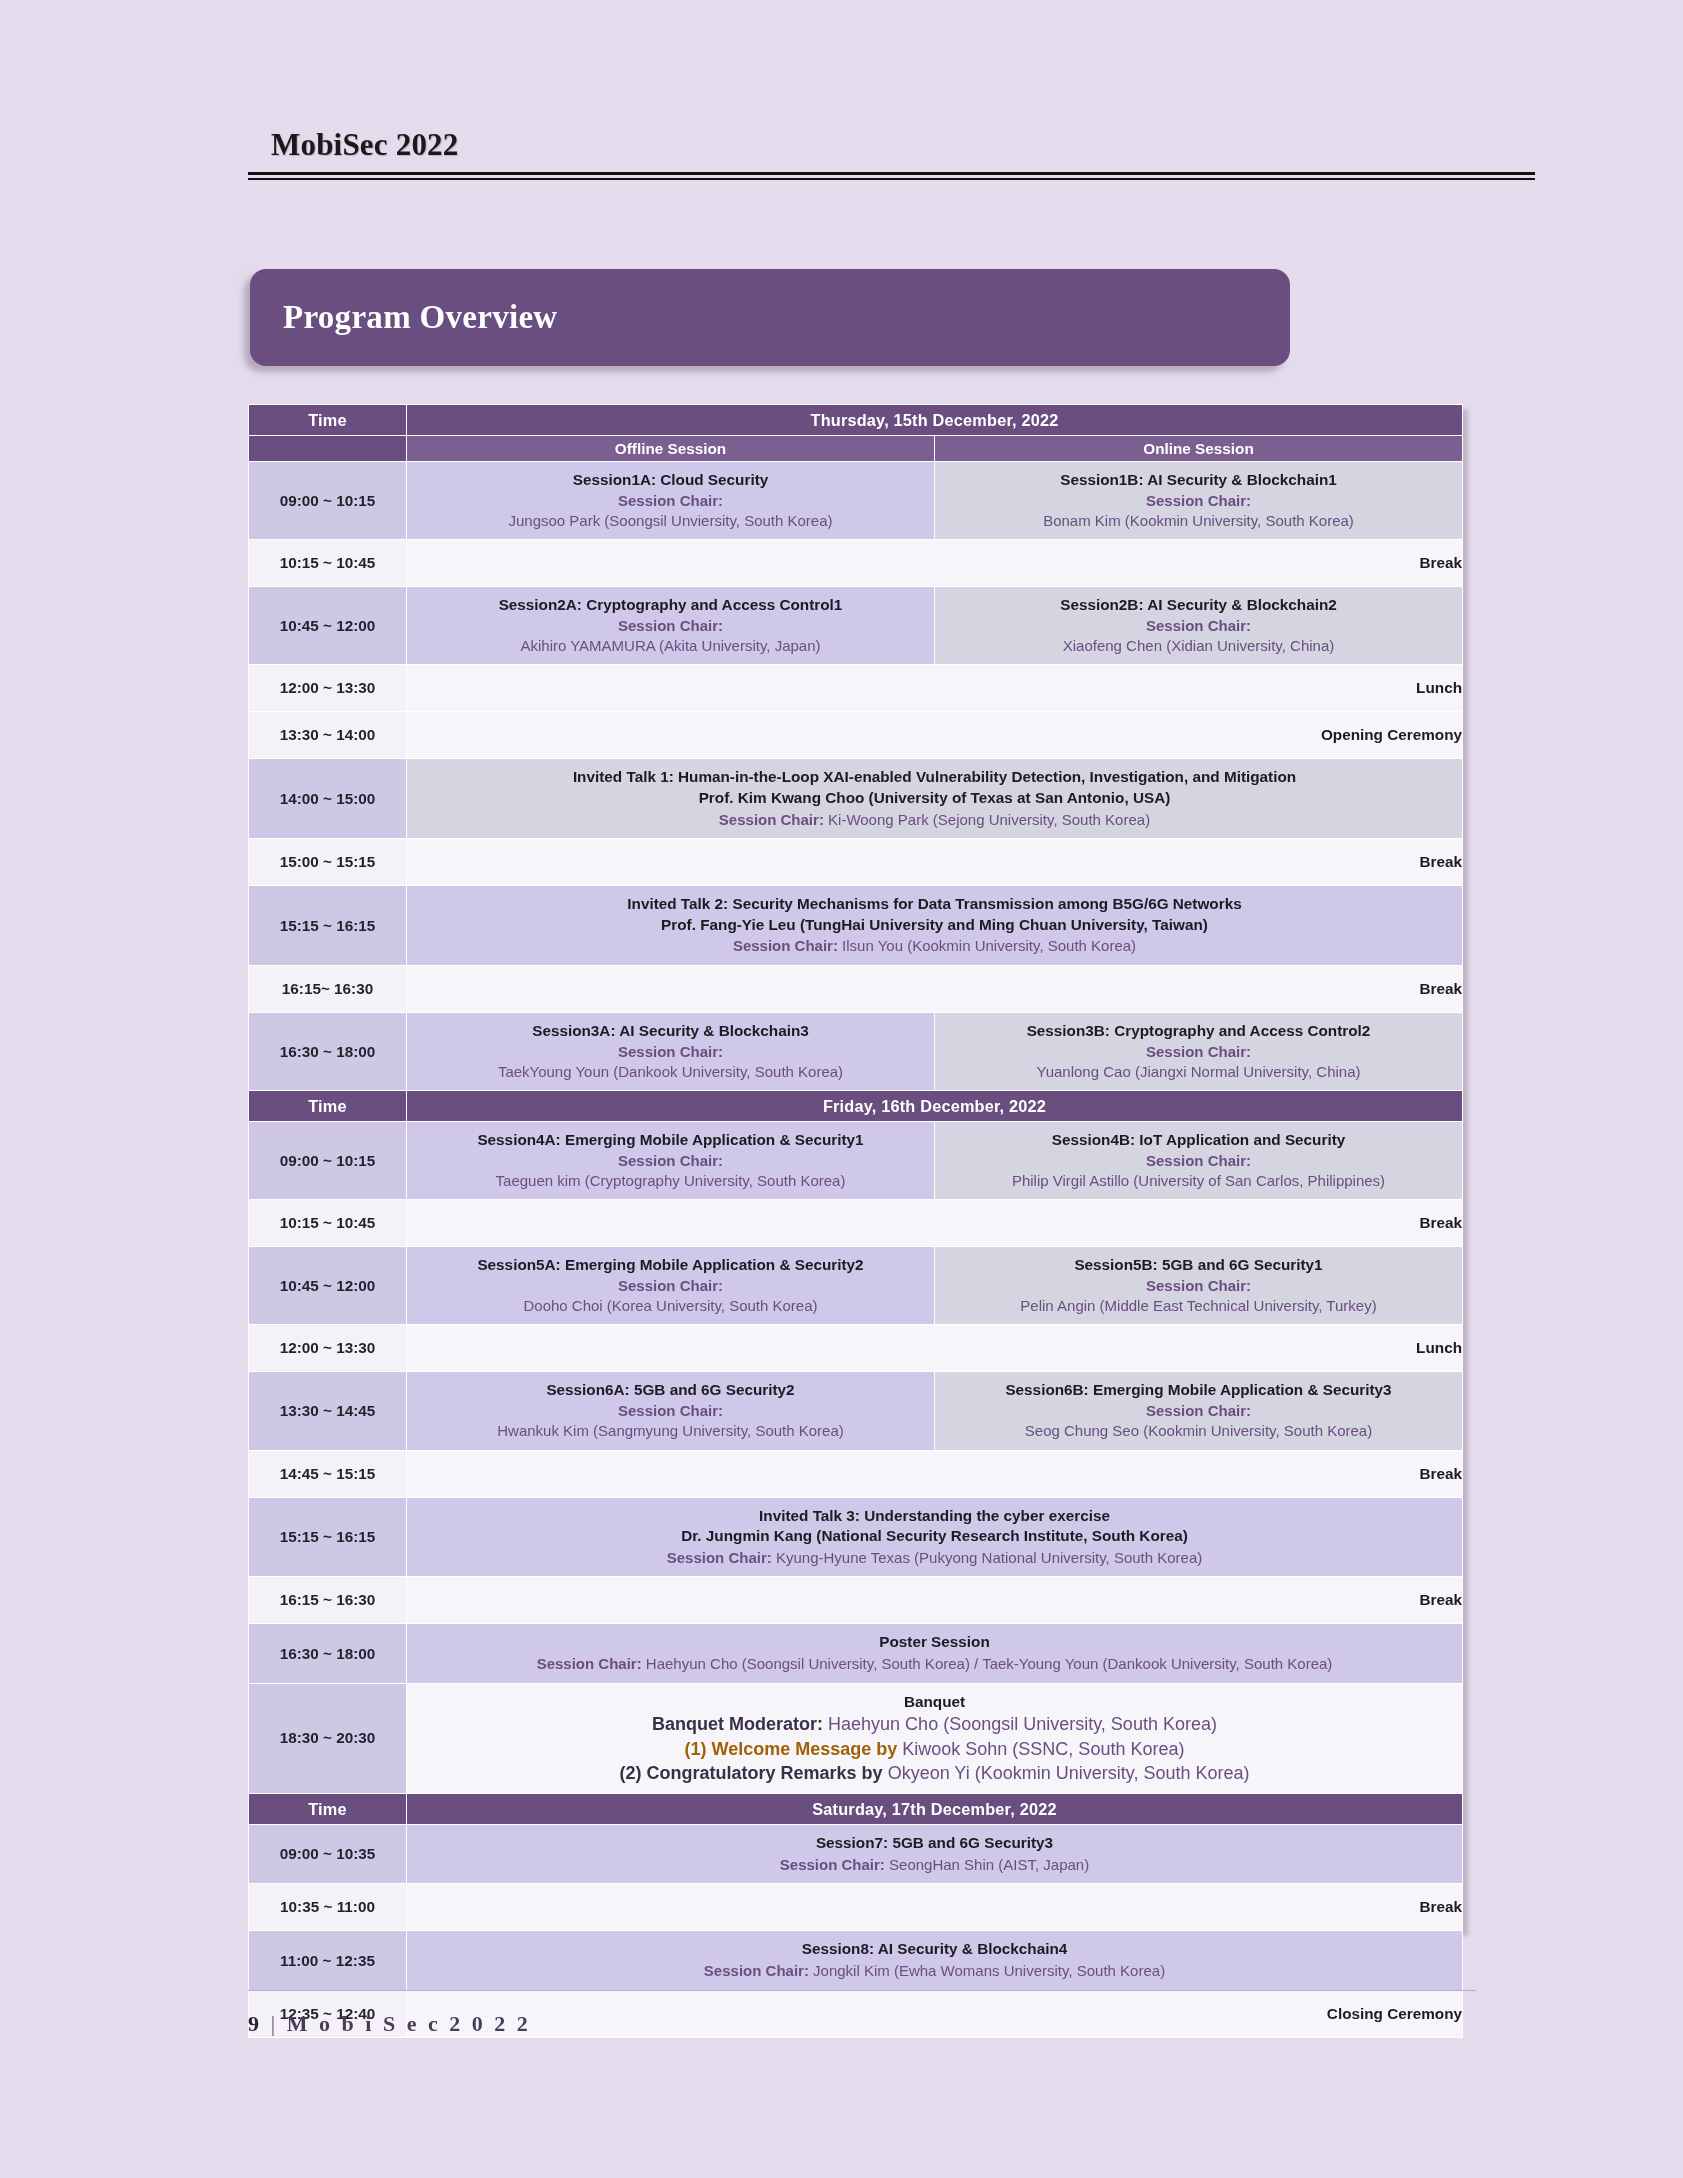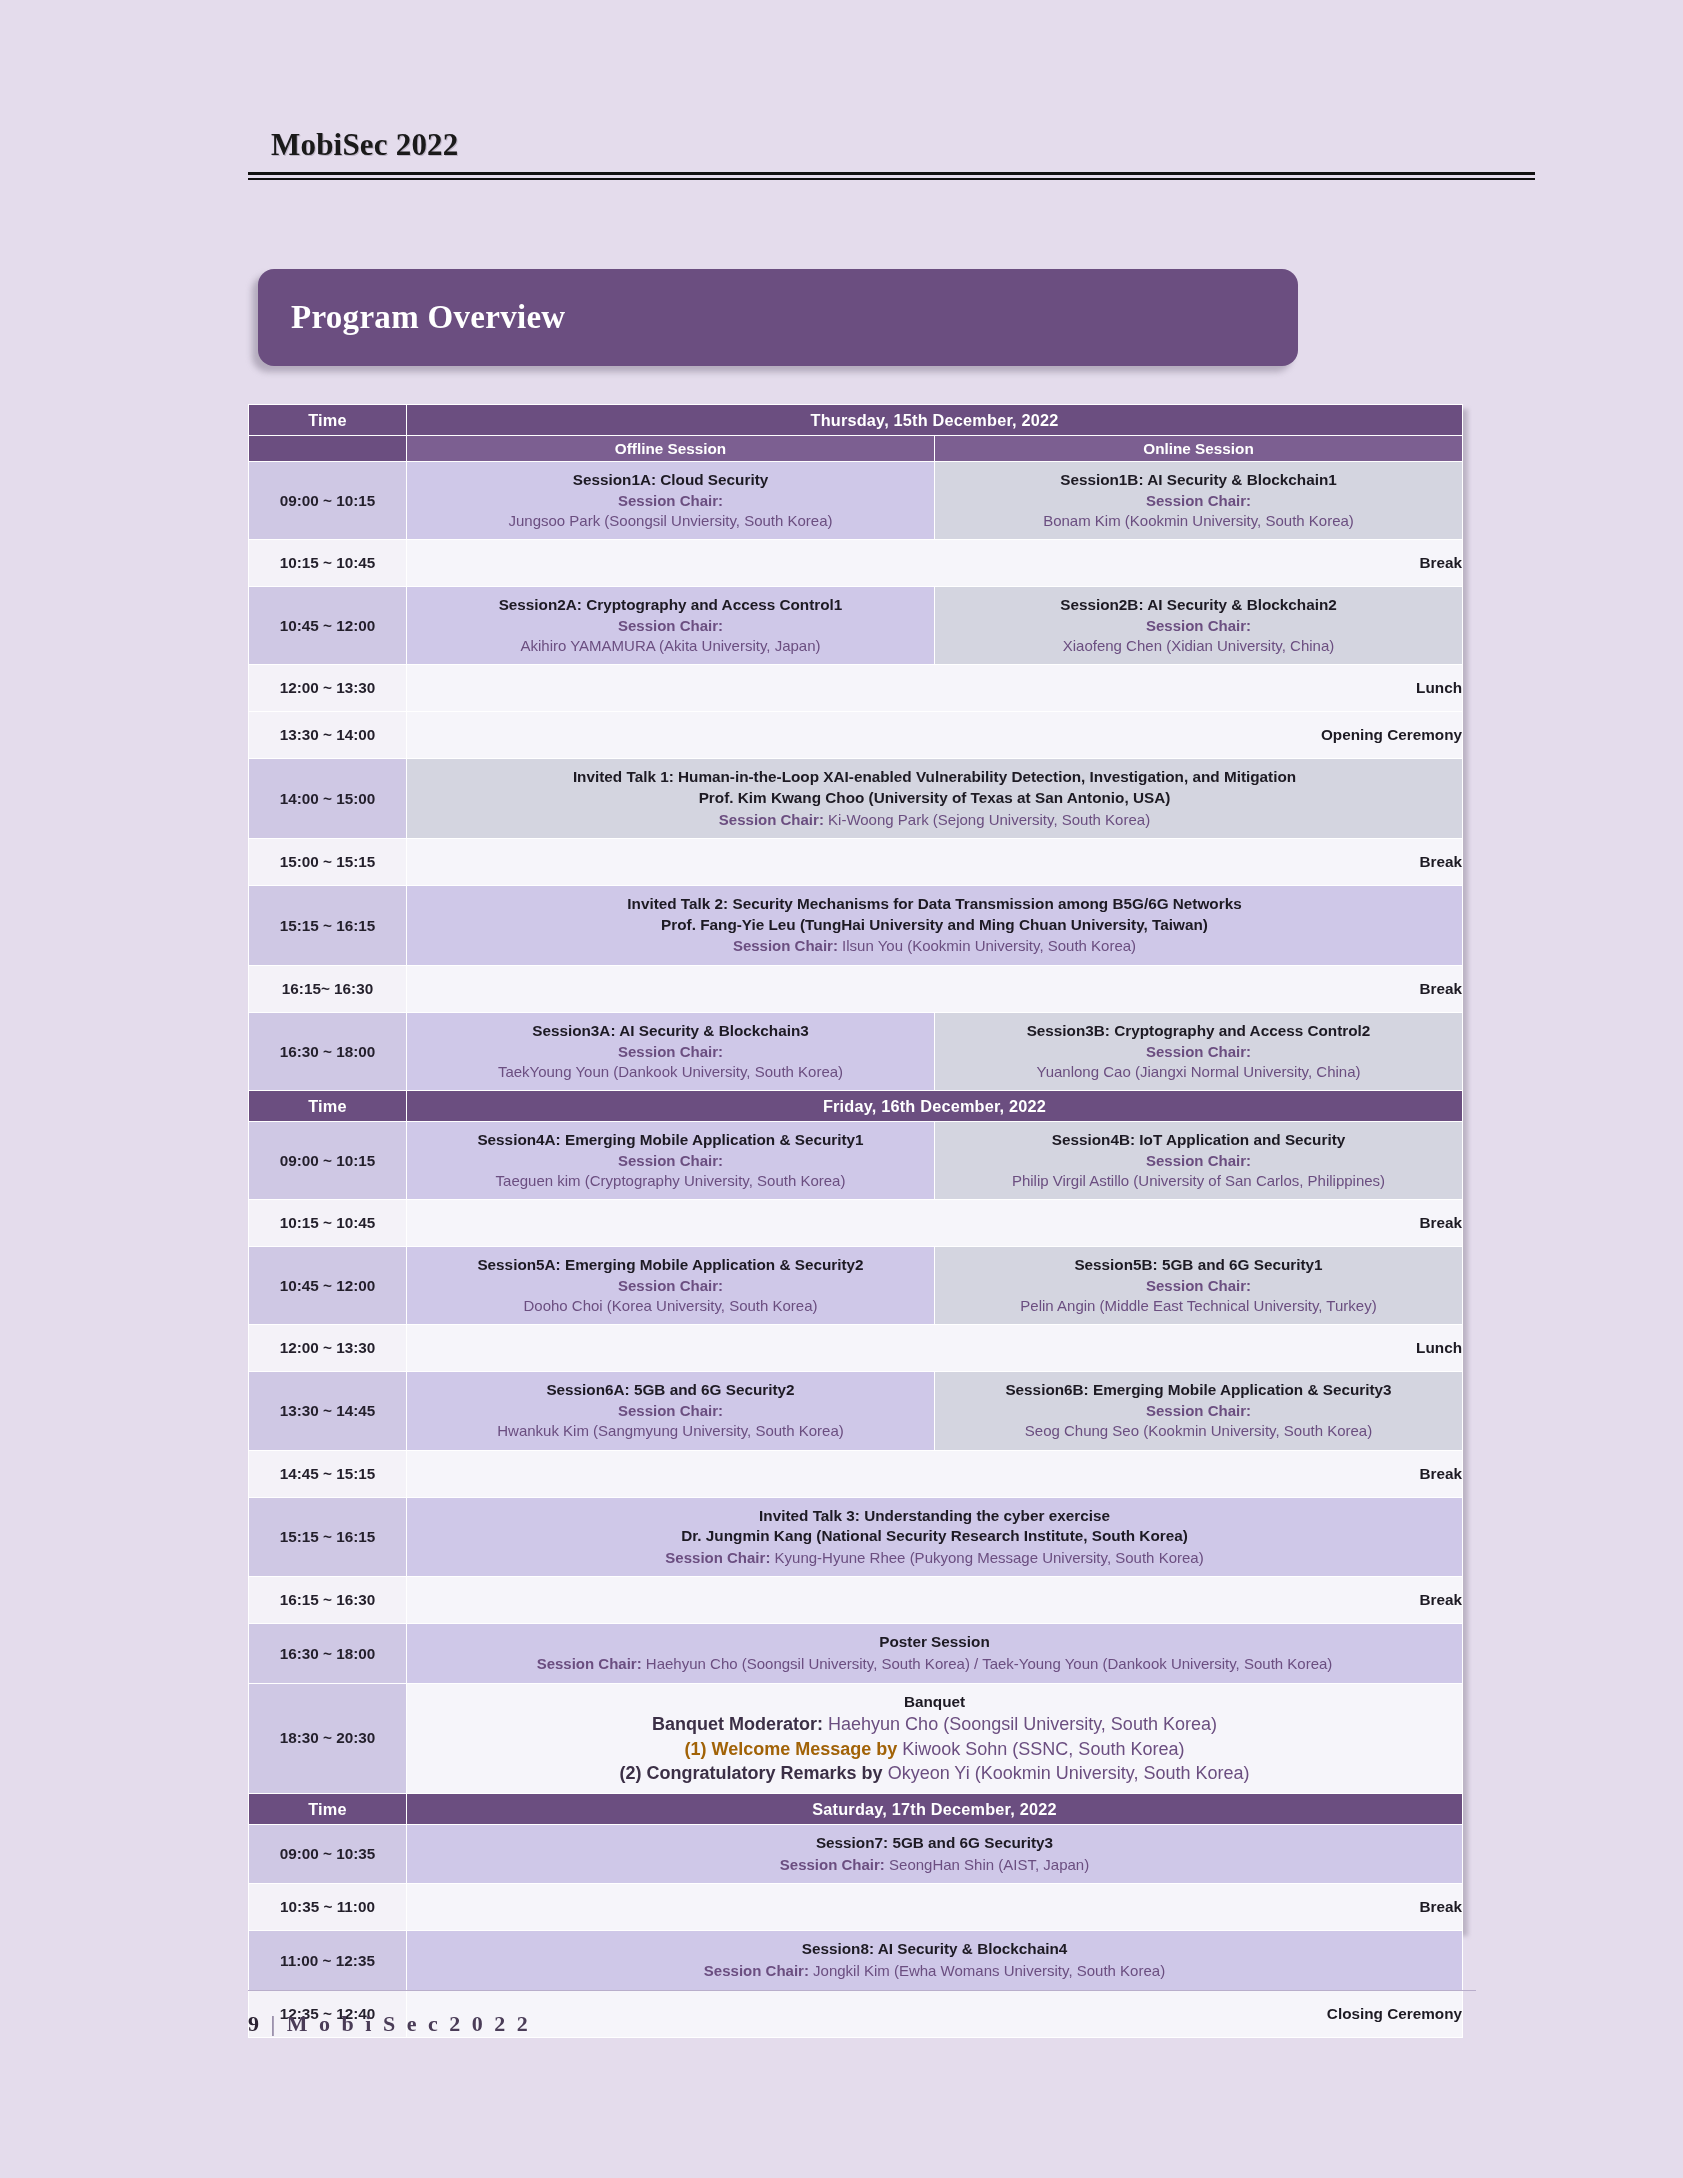--- a/index.html
+++ b/index.html
@@ -42,21 +42,21 @@
     height: 6px;
     border-top: 3px solid #111;
     border-bottom: 2px solid #111;
     box-sizing: border-box;
     height: 8px;
   }
 
   
   .banner-wrap {
     position: absolute;
-    left: 252px;
+    left: 244px;
     top: 269px;
     width: 1049px;
     height: 103px;
   }
   .banner-shadow {
     position: absolute;
     left: 0; top: 6px;
     width: 1040px; height: 97px;
     background: rgba(120,110,130,0.45);
     border-radius: 16px;
@@ -423,21 +423,21 @@
             <td colspan="2" class="c-white">
               <div class="plain">Break</div>
             </td>
           </tr>
           <tr>
             <td class="tcell">15:15 ~ 16:15</td>
             <td colspan="2" class="c-lav">
               <div class="cell-pad">
                 <div class="invited-line">Invited Talk 3: Understanding the cyber exercise</div>
                 <div class="invited-line">Dr. Jungmin Kang (National Security Research Institute, South Korea)</div>
-                <div><span class="chair-label">Session Chair: </span><span class="chair-name">Kyung-Hyune Rhee (Pukyong Message University, South Korea)</span></div>
+                <div><span class="chair-label">Session Chair: </span><span class="chair-name">Kyung-Hyune Texas (Pukyong National University, South Korea)</span></div>
               </div>
             </td>
           </tr>
           <tr>
             <td class="tcell-light">16:15 ~ 16:30</td>
             <td colspan="2" class="c-white">
               <div class="plain">Break</div>
             </td>
           </tr>
           <tr>

